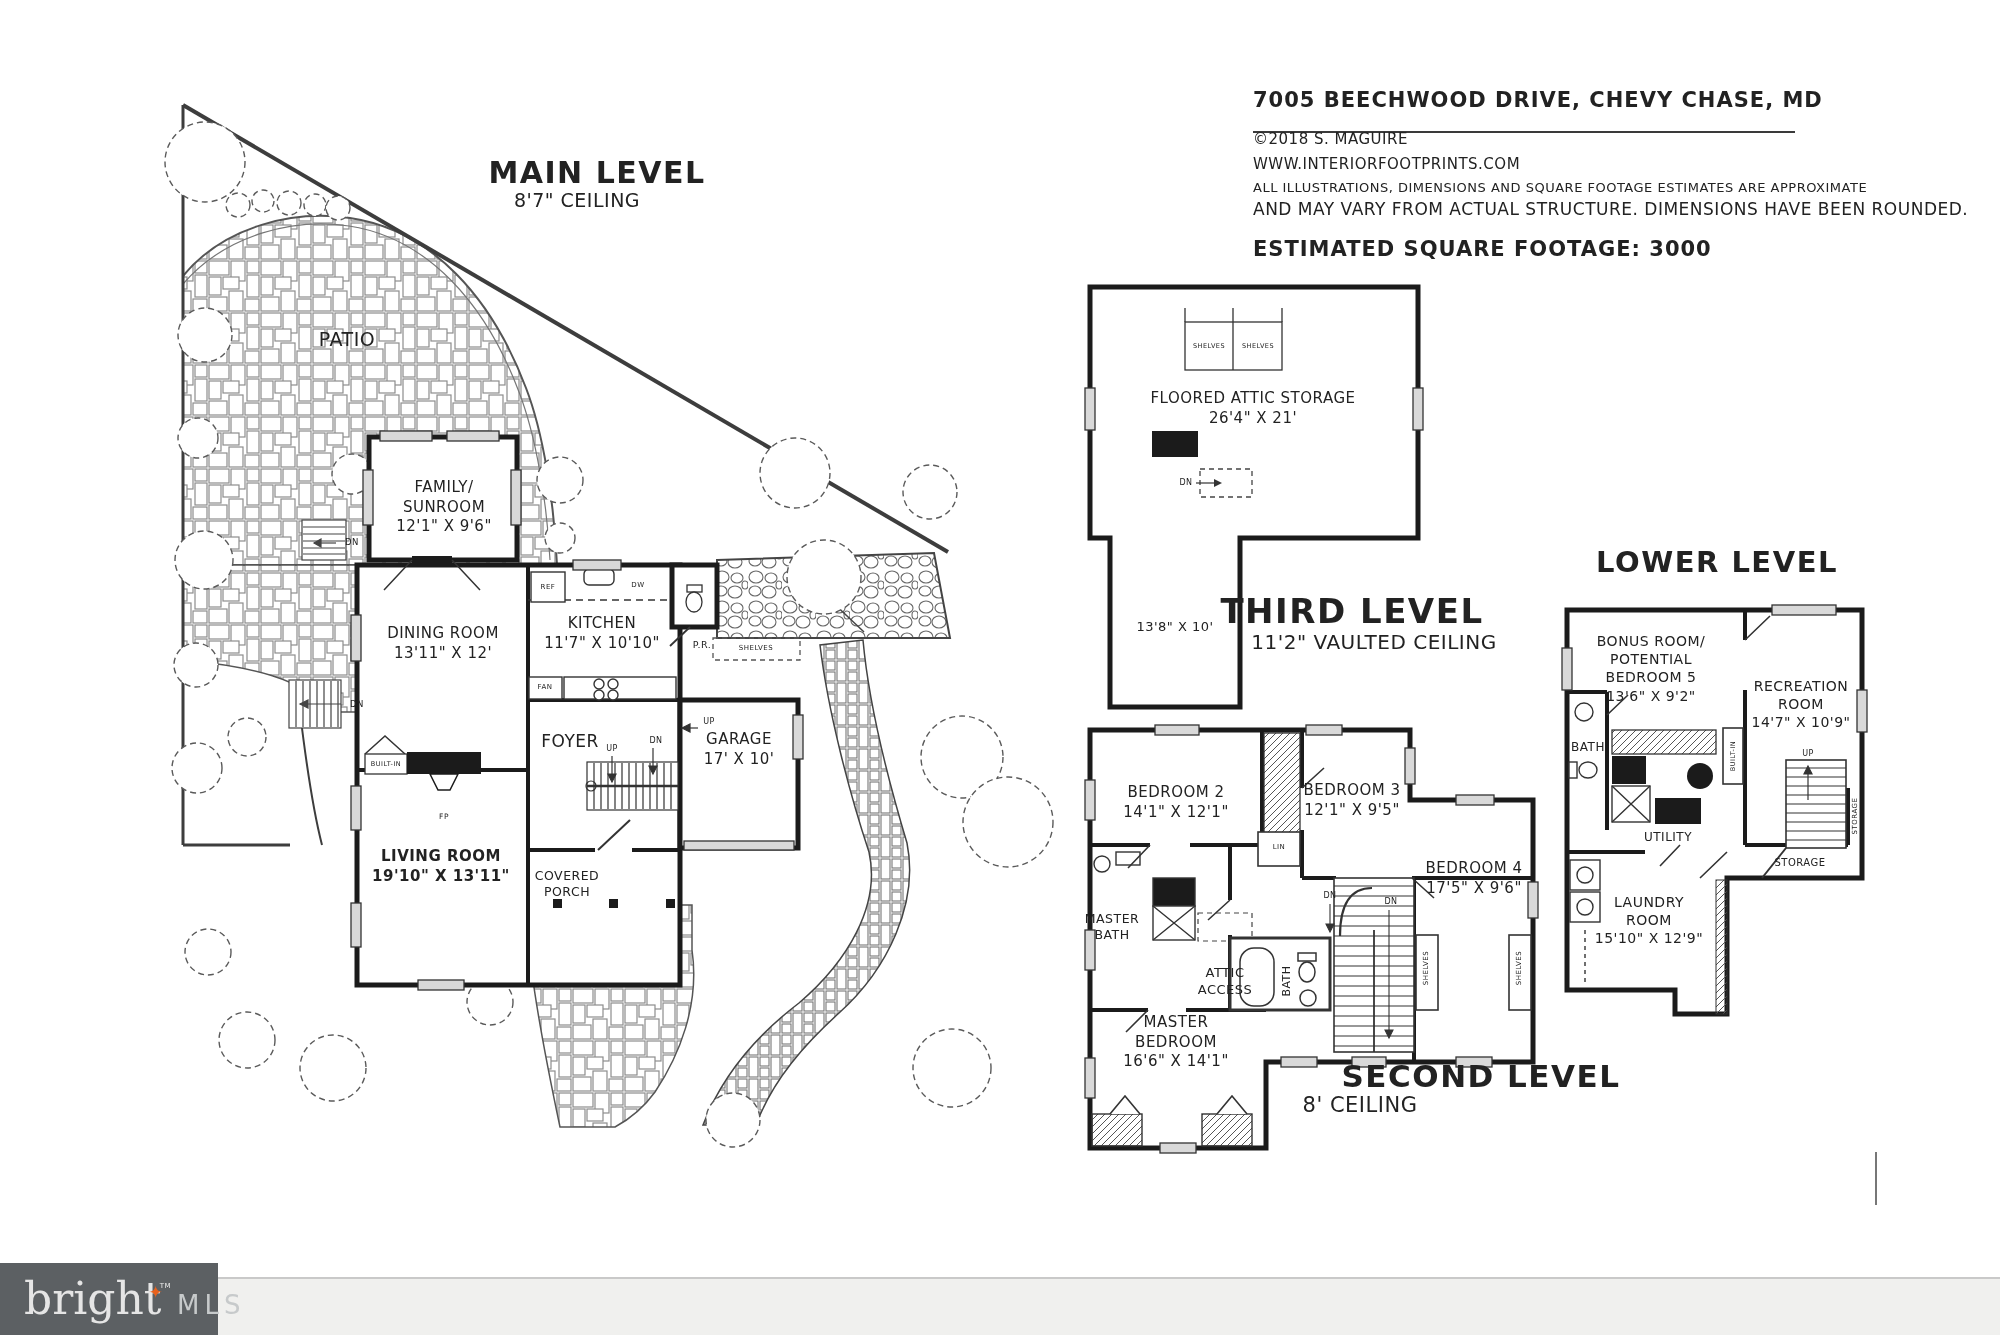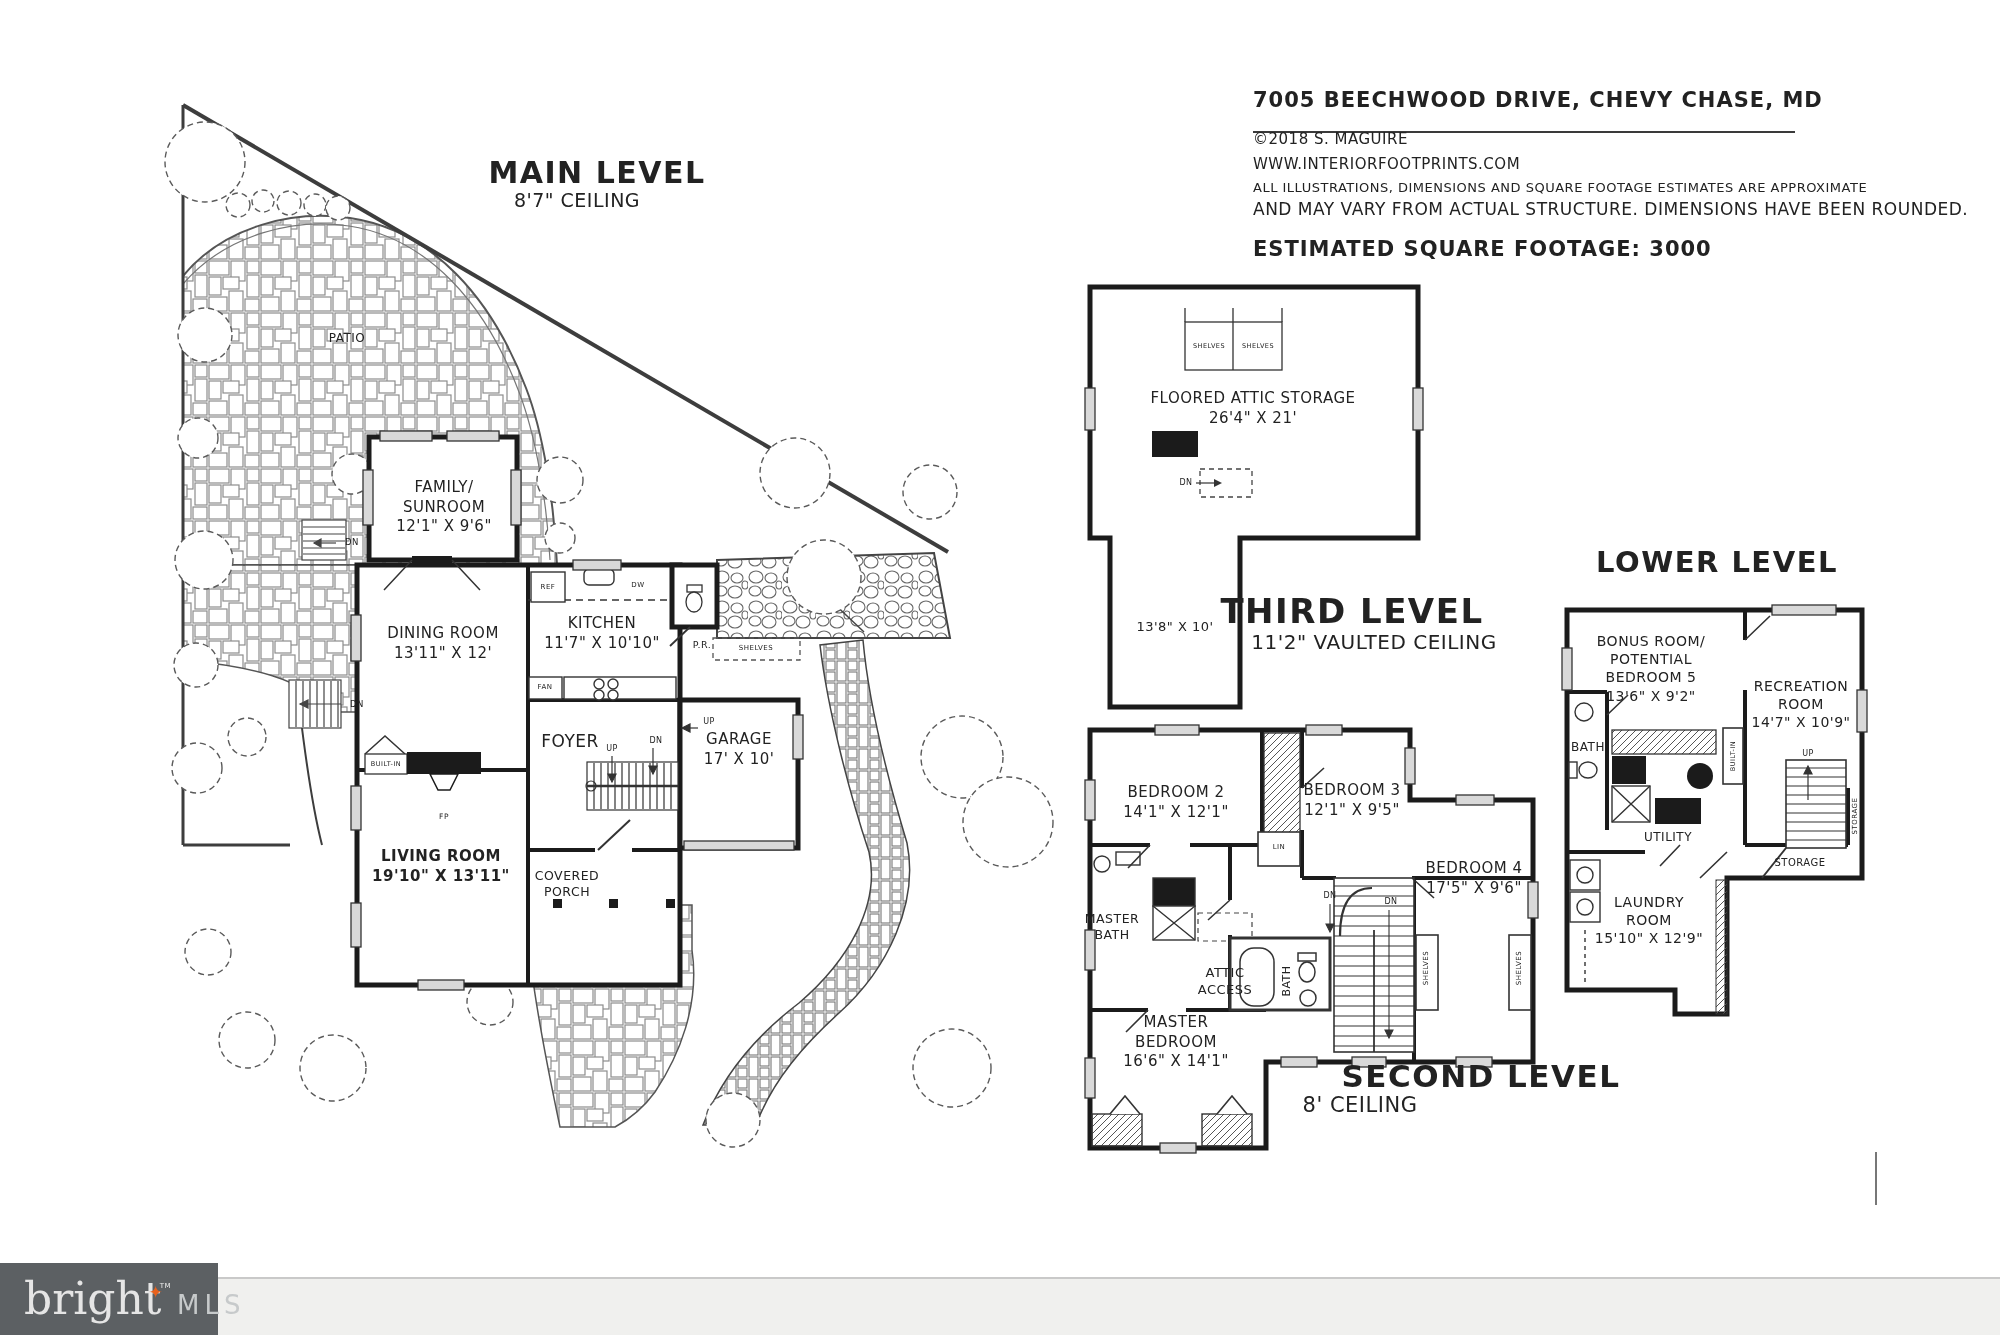--- a/index.html
+++ b/index.html
@@ -366,21 +366,21 @@
 <div class="lb left b" style="left:1253px;top:101px;font-size:21px;letter-spacing:1px;">7005 BEECHWOOD DRIVE, CHEVY CHASE, MD</div>
 <div class="hd-underline" style="left:1253px;top:131px;width:542px;"></div>
 <div class="lb left" style="left:1253px;top:140px;font-size:15px;">©2018 S. MAGUIRE</div>
 <div class="lb left" style="left:1253px;top:165px;font-size:15px;">WWW.INTERIORFOOTPRINTS.COM</div>
 <div class="lb left" style="left:1253px;top:188px;font-size:13px;">ALL ILLUSTRATIONS, DIMENSIONS AND SQUARE FOOTAGE ESTIMATES ARE APPROXIMATE</div>
 <div class="lb left" style="left:1253px;top:209px;font-size:17px;">AND MAY VARY FROM ACTUAL STRUCTURE. DIMENSIONS HAVE BEEN ROUNDED.</div>
 <div class="lb left b" style="left:1253px;top:250px;font-size:21px;letter-spacing:1px;">ESTIMATED SQUARE FOOTAGE: 3000</div>
 
 <div class="lb b" style="left:597px;top:172px;font-size:30px;letter-spacing:1.5px;">MAIN LEVEL</div>
 <div class="lb" style="left:577px;top:200px;font-size:19px;">8'7" CEILING</div>
-<div class="lb" style="left:347px;top:339px;font-size:12px;">PATIO</div>
+<div class="lb" style="left:347px;top:339px;font-size:19px;">PATIO</div>
 <div class="lb" style="left:444px;top:507px;font-size:15px;">FAMILY/
 SUNROOM
 12'1" X 9'6"</div>
 <div class="lb" style="left:443px;top:643px;font-size:15px;">DINING ROOM
 13'11" X 12'</div>
 <div class="lb" style="left:602px;top:633px;font-size:15px;">KITCHEN
 11'7" X 10'10"</div>
 <div class="lb" style="left:570px;top:741px;font-size:17px;">FOYER</div>
 <div class="lb" style="left:739px;top:749px;font-size:15px;">GARAGE
 17' X 10'</div>

